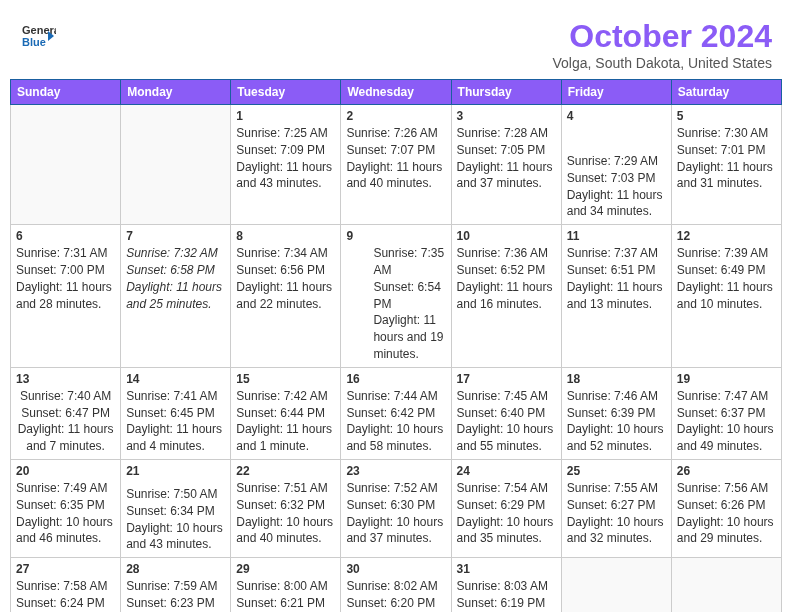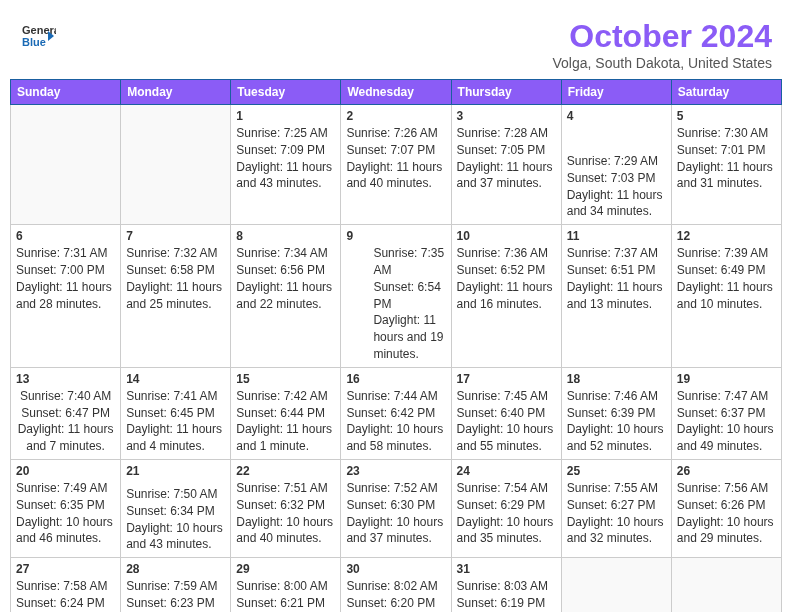--- a/index.html
+++ b/index.html
@@ -137,21 +137,21 @@
       </tr>
       <tr>
         <td>
           <span class="day-number">6</span>
           <div class="day-info" style="white-space: pre-wrap;">Sunrise: 7:31 AM
 Sunset: 7:00 PM
 Daylight: 11 hours and 28 minutes.</div>
         </td>
         <td>
           <span class="day-number">7</span>
-          <div class="day-info" style="white-space: pre-wrap;">Sunrise: 7:32 AM
+          <div class="day-info" style="white-space: pre-wrap; font-style: italic;">Sunrise: 7:32 AM
 Sunset: 6:58 PM
 Daylight: 11 hours and 25 minutes.</div>
         </td>
         <td>
           <span class="day-number">8</span>
           <div class="day-info" style="white-space: pre-wrap;">Sunrise: 7:34 AM
 Sunset: 6:56 PM
 Daylight: 11 hours and 22 minutes.</div>
         </td>
         <td>

